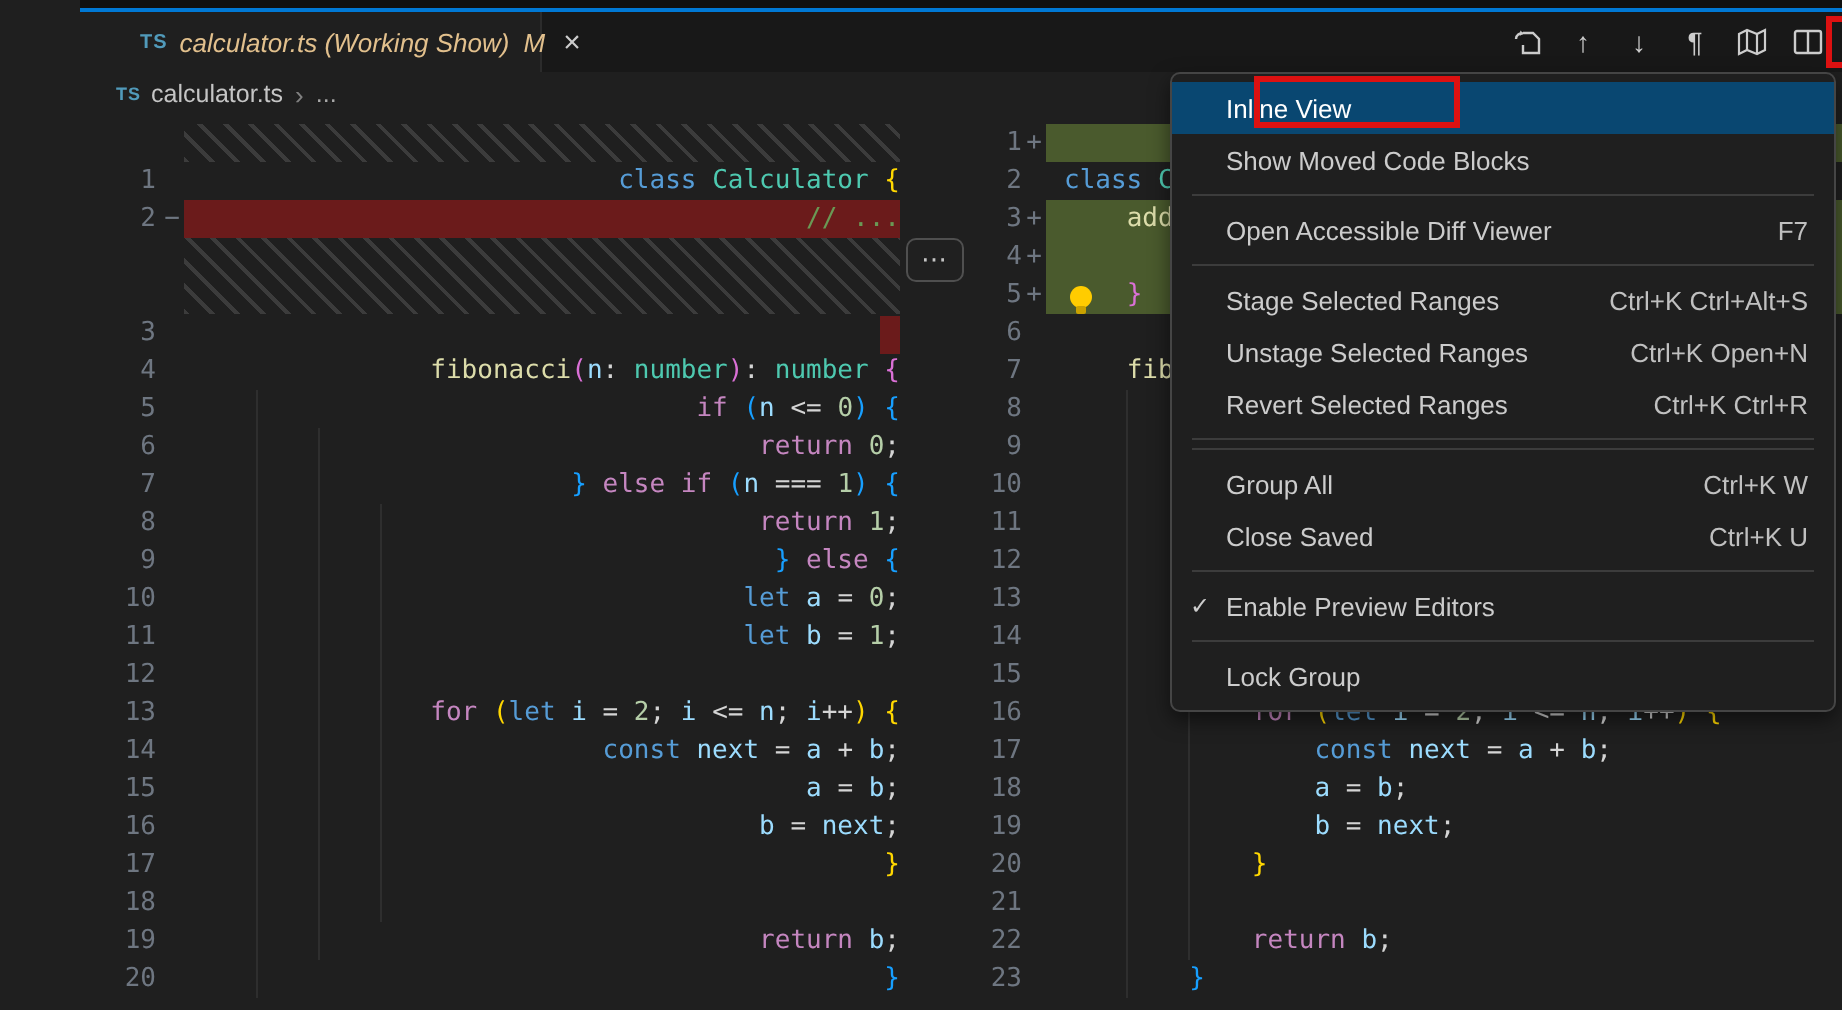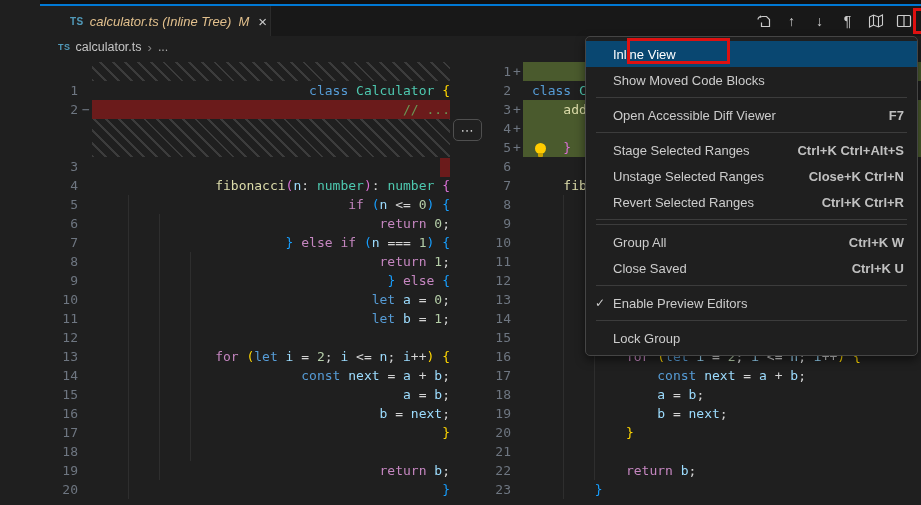--- a/index.html
+++ b/index.html
@@ -70,41 +70,41 @@
     border-radius:50%;z-index:3;}
   .bulb::after{content:"";position:absolute;left:3px;top:10px;width:5px;height:4px;background:#caa200;border-radius:1px;}
 
   
   .menu{position:absolute;left:545px;top:36px;width:333px;background:#1f1f1f;border:1px solid #454545;
     border-radius:5px;box-shadow:0 4px 10px rgba(0,0,0,.5);padding:4px 0;box-sizing:border-box;z-index:10;
     font-size:13px;color:#cccccc;}
   .mitem{height:26px;display:flex;align-items:center;padding:0 13px 0 27px;position:relative;cursor:pointer;}
   .mitem .mcheck{position:absolute;left:9px;font-size:12px;}
   .mitem .mlabel{flex:1;white-space:nowrap;}
-  .mitem .mshort{color:#c0c0c0;white-space:nowrap;font-weight:bold;}
+  .mitem .mshort{color:#c0c0c0;white-space:nowrap;}
   .mitem.hl{background:var(--selection_blue);color:#ffffff;}
   .msep{height:1px;background:#3c3c3c;margin:4px 10px;}
 
   
   .annot{position:absolute;border:3px solid var(--annotation_red);box-sizing:border-box;z-index:30;}
   .annot.more{left:873px;top:8px;width:43px;height:26px;}
   .annot.inline{left:587px;top:38px;width:103px;height:26px;}
 </style>
 </head>
 <body>
 
 <div id="stage">
 
   <div class="topstrip"></div>
   <div class="topline"></div>
 
   <div class="tabbar">
     <div class="tab">
       <span class="ts-badge">TS</span>
-      <span class="tab-title">calculator.ts (Inline Tree)</span>
+      <span class="tab-title">calculator.ts (Working Show)</span>
       <span class="tab-badge">M</span>
       <span class="tab-close">×</span>
     </div>
     <div class="toolbar">
       <span class="tbicon">
         <svg width="16" height="16" viewBox="0 0 16 16">
             <path d="M5.5 3.5h5l3 3v7h-8v-4" fill="none" stroke="#cccccc" stroke-width="1.2"></path>
             <path d="M2 6.5c0-2 1.8-3.2 3.5-2.7" fill="none" stroke="#cccccc" stroke-width="1.2"></path>
             <path d="M4.2 2.2l1.6 1.6-2 1.2z" fill="#cccccc"></path>
           </svg>
@@ -478,21 +478,21 @@
         <span class="mlabel">Open Accessible Diff Viewer</span>
         <span class="mshort">F7</span>
       </div>
       <div class="msep"></div>
       <div class="mitem">
         <span class="mlabel">Stage Selected Ranges</span>
         <span class="mshort">Ctrl+K Ctrl+Alt+S</span>
       </div>
       <div class="mitem">
         <span class="mlabel">Unstage Selected Ranges</span>
-        <span class="mshort">Close+K Ctrl+N</span>
+        <span class="mshort">Ctrl+K Open+N</span>
       </div>
       <div class="mitem">
         <span class="mlabel">Revert Selected Ranges</span>
         <span class="mshort">Ctrl+K Ctrl+R</span>
       </div>
       <div class="msep"></div>
       <div class="msep"></div>
       <div class="mitem">
         <span class="mlabel">Group All</span>
         <span class="mshort">Ctrl+K W</span>

